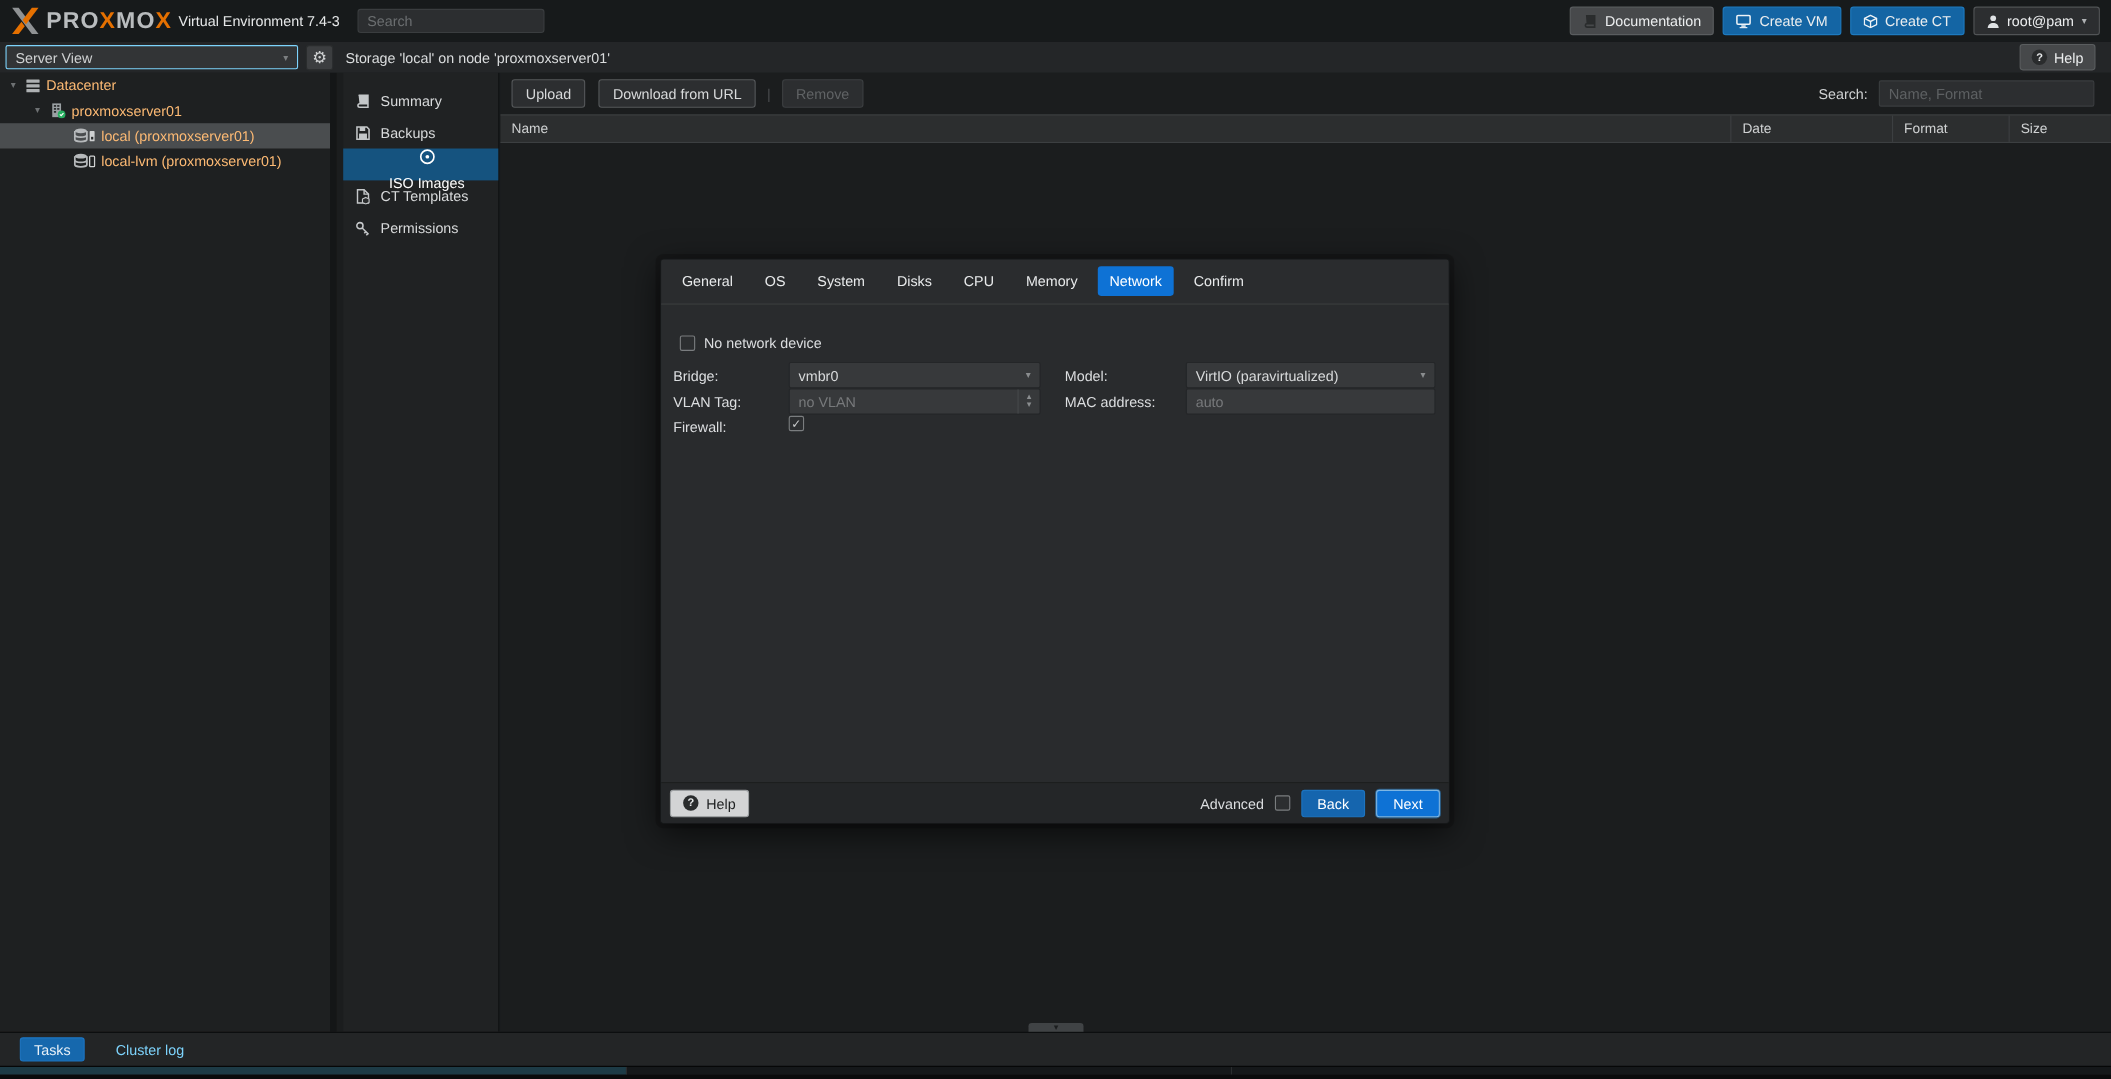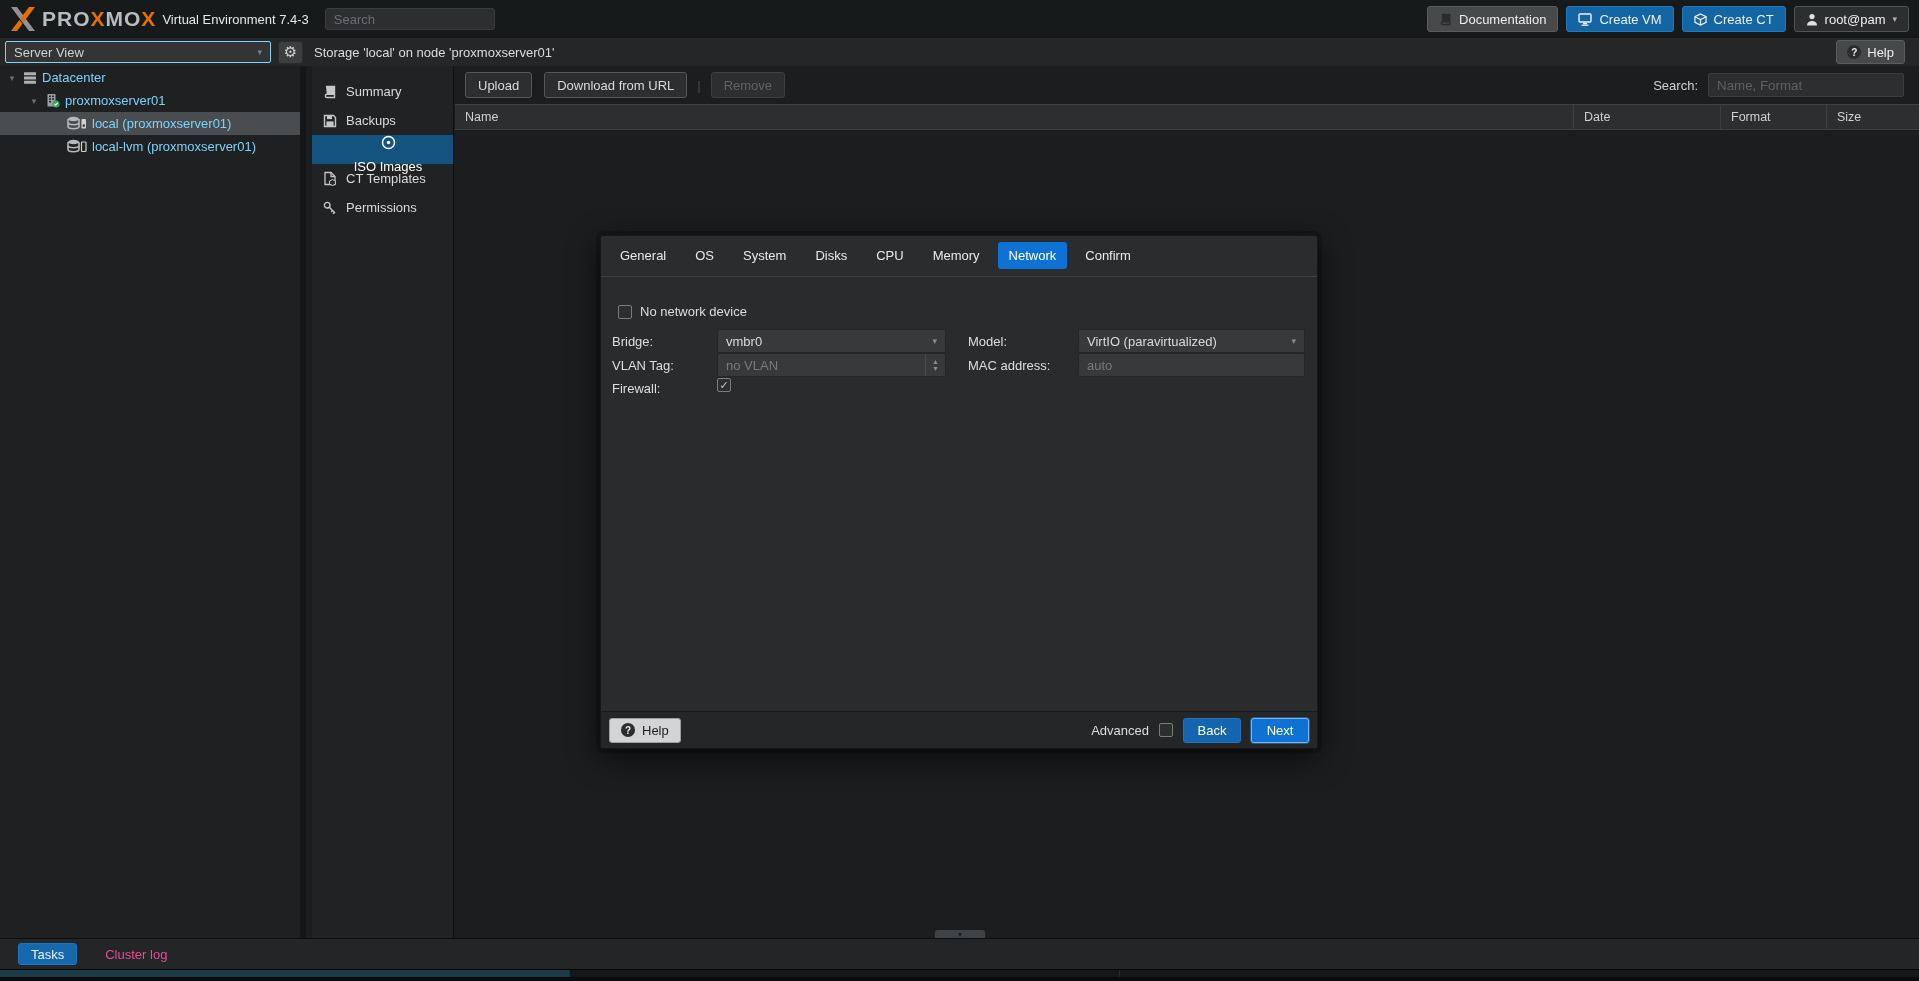--- a/index.html
+++ b/index.html
@@ -45,21 +45,21 @@
   .gear-btn{width:25px;height:23px;margin-left:7px;background:#3c3e40;border:1px solid #2a2c2d;border-radius:3px;display:flex;align-items:center;justify-content:center;color:#cfd1d2;font-size:15px;cursor:pointer;}
   .crumb{margin-left:11px;color:#dadcdd;}
   .help-top{margin-left:auto;margin-right:14px;height:24px;display:inline-flex;align-items:center;gap:6px;background:#46484a;border:1px solid #5a5d5f;border-radius:3px;padding:0 10px;color:#eceeef;cursor:pointer;}
   .qicon{width:14px;height:14px;border-radius:50%;display:inline-flex;align-items:center;justify-content:center;font-weight:bold;font-size:10px;background:#e8eaeb;color:#222;}
   .qicon.dark{background:#2a2c2d;color:#e8eaeb;}
   
   .tree-panel{position:absolute;left:0;top:66px;width:306px;bottom:43px;background:var(--bg-tree);border-right:6px solid #141617;}
   .tree-row{height:23px;display:flex;align-items:center;gap:5px;cursor:pointer;white-space:nowrap;}
   .tree-row.selected{background:var(--sel-gray);}
   .tw{width:12px;font-size:9px;color:#6e7173;text-align:center;}
-  .tlabel{color:#7dd3fc;text-align:right;}
+  .tlabel{color:#fdba74;text-align:right;}
   
   .nav-panel{position:absolute;left:312px;top:66px;width:142px;bottom:43px;background:#202223;border-right:1px solid #0d0f10;padding-top:11px;}
   .nav-item{height:29px;display:flex;align-items:center;gap:9px;padding-left:11px;color:#d8dadb;cursor:pointer;}
   .nav-item.selected{background:var(--sel-blue);color:#fff;flex-direction:column;}
   
   .content{position:absolute;left:455px;top:66px;right:0;bottom:43px;background:var(--bg-page);}
   .ct-toolbar{height:38px;display:flex;align-items:center;padding:0 10px;}
   .ct-btn{height:26px;display:inline-flex;align-items:center;padding:0 12px;background:#2c2e30;border:1px solid #55585a;border-radius:3px;color:#d8dadb;cursor:pointer;}
   .ct-btn+.ct-btn{margin-left:12px;}
   .tsep{color:#4a4d4f;margin:0 10px;}
@@ -99,21 +99,21 @@
   .help-dlg{height:25px;display:inline-flex;align-items:center;gap:7px;background:#d3d4d5;border:1px solid #9b9ea0;border-radius:3px;padding:0 11px;color:#1c1e1f;cursor:pointer;}
   .foot-right{margin-left:auto;display:flex;align-items:center;gap:10px;}
   .adv-label{color:#dcdee0;}
   .btn-blue{height:25px;min-width:58px;display:inline-flex;align-items:center;justify-content:center;padding:0 13px;border-radius:3px;color:#fff;cursor:pointer;}
   .btn-back{background:var(--accent-deep);border:1px solid #1d74c0;}
   .btn-next{background:var(--accent);border:1px solid #7db6e4;box-shadow:0 0 0 1px #2b5a80;}
   
   .collapse-handle{position:absolute;left:935px;top:930px;width:50px;height:8px;background:#404345;border-radius:3px 3px 0 0;display:flex;align-items:center;justify-content:center;color:#1b1d1e;font-size:7px;line-height:1;cursor:pointer;z-index:6;}
   .statusbar{position:absolute;left:0;bottom:12px;width:1919px;height:31px;background:#232526;border-top:1px solid #0b0d0e;display:flex;align-items:center;}
   .tasks-btn{margin-left:18px;height:22px;display:inline-flex;align-items:center;padding:0 12px;background:#1668ad;border:1px solid #1d74c0;border-radius:3px;color:#e8f1f8;cursor:pointer;}
-  .clusterlog-btn{margin-left:28px;color:#ec4899;cursor:pointer;}
+  .clusterlog-btn{margin-left:28px;color:#7dd3fc;cursor:pointer;}
   .bottom-strip{position:absolute;left:0;bottom:4px;width:1919px;height:8px;background:#15181a;border-top:1px solid #060707;display:flex;}
   .bs-seg{height:100%;border-right:1px solid #2a2d2f;}
   .bs-seg.blue{width:570px;background:#1d3b46;}
   .bs-seg.g1{width:550px;}
   .bs-seg.g2{flex:1;border-right:none;}
   .bottom-black{position:absolute;left:0;bottom:0;width:1919px;height:4px;background:#0a0b0c;}
 </style>
 </head>
 <body>
 

